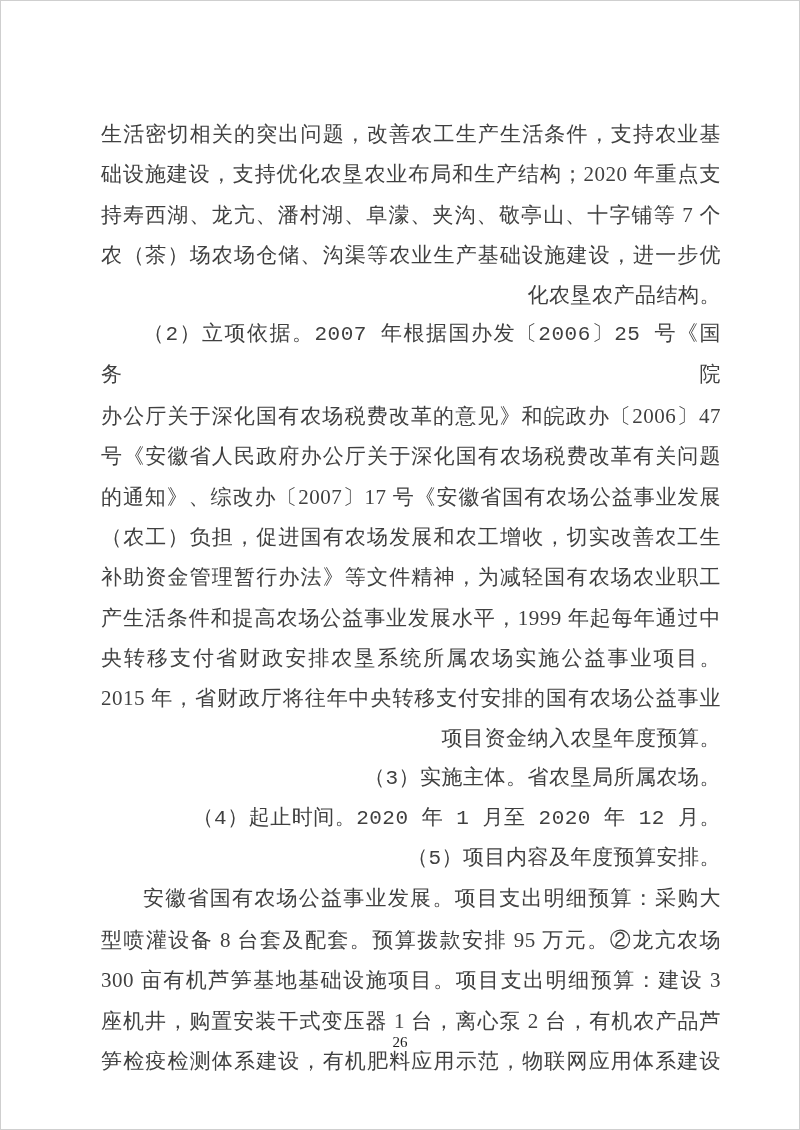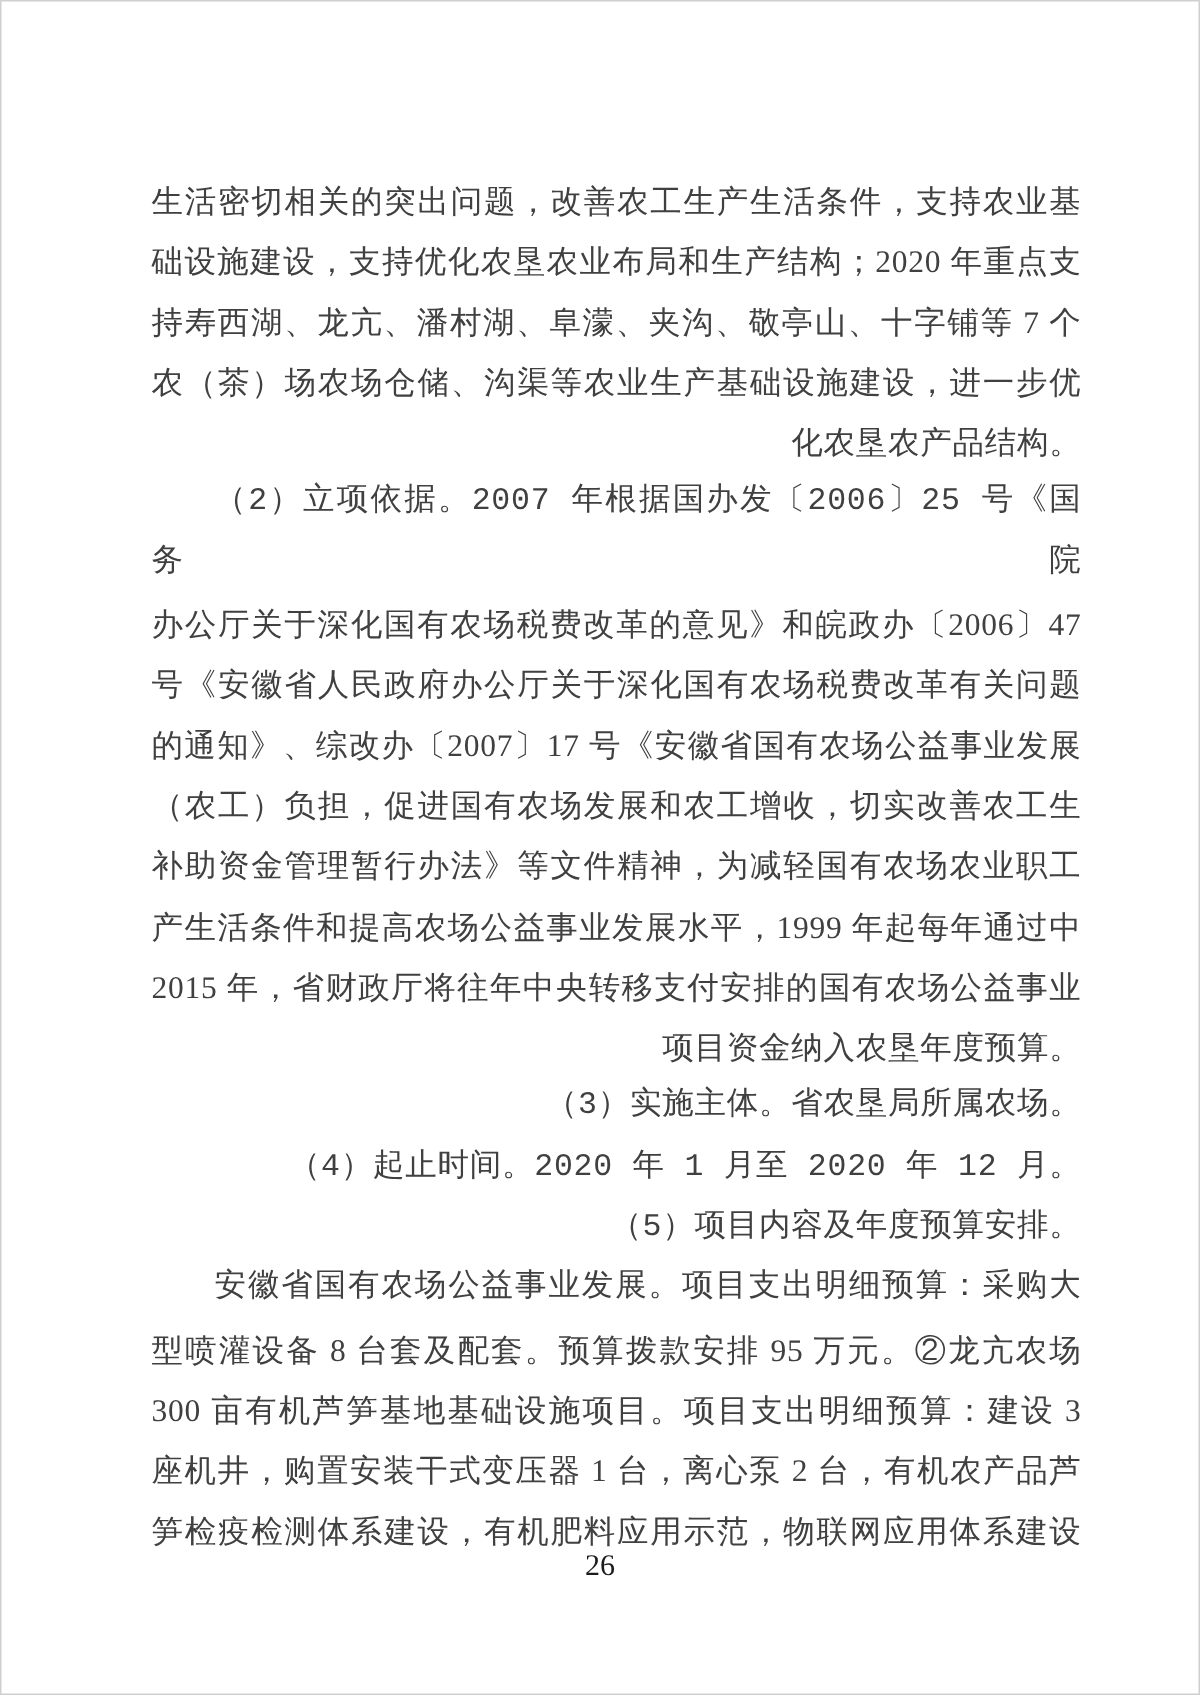--- a/index.html
+++ b/index.html
@@ -48,21 +48,21 @@
     font-family: Liberation Mono, monospace;
   }
   .page-footer {
     position: absolute;
     left: 0;
     top: 1032px;
     width: 100%;
     text-align: center;
   }
   .page-number {
-    font-size: 20px;
+    font-size: 15px;
     color: #1c1c1c;
     font-family: "Liberation Serif", "DejaVu Serif", serif;
   }
 </style>
 </head>
 <body>
 
 <div class="page">
   <main class="text-block" id="text-block">
       <div class="paragraph">
@@ -73,20 +73,21 @@
         <div class="line">化农垦农产品结构。</div>
       </div>
       <div class="paragraph">
         <div class="line fill indent">（2）立项依据。2007 年根据国办发〔2006〕25 号《国务院</div>
         <div class="line fill">办公厅关于深化国有农场税费改革的意见》和皖政办〔2006〕47</div>
         <div class="line fill">号《安徽省人民政府办公厅关于深化国有农场税费改革有关问题</div>
         <div class="line fill">的通知》、综改办〔2007〕17 号《安徽省国有农场公益事业发展</div>
         <div class="line fill">（农工）负担，促进国有农场发展和农工增收，切实改善农工生</div>
         <div class="line fill">补助资金管理暂行办法》等文件精神，为减轻国有农场农业职工</div>
         <div class="line fill">产生活条件和提高农场公益事业发展水平，1999 年起每年通过中</div>
+        <div class="line fill">央转移支付省财政安排农垦系统所属农场实施公益事业项目。</div>
         <div class="line fill">2015 年，省财政厅将往年中央转移支付安排的国有农场公益事业</div>
         <div class="line">项目资金纳入农垦年度预算。</div>
       </div>
       <div class="paragraph">
         <div class="line indent">（3）实施主体。省农垦局所属农场。</div>
       </div>
       <div class="paragraph">
         <div class="line indent">（4）起止时间。2020 年 1 月至 2020 年 12 月。</div>
       </div>
       <div class="paragraph">

